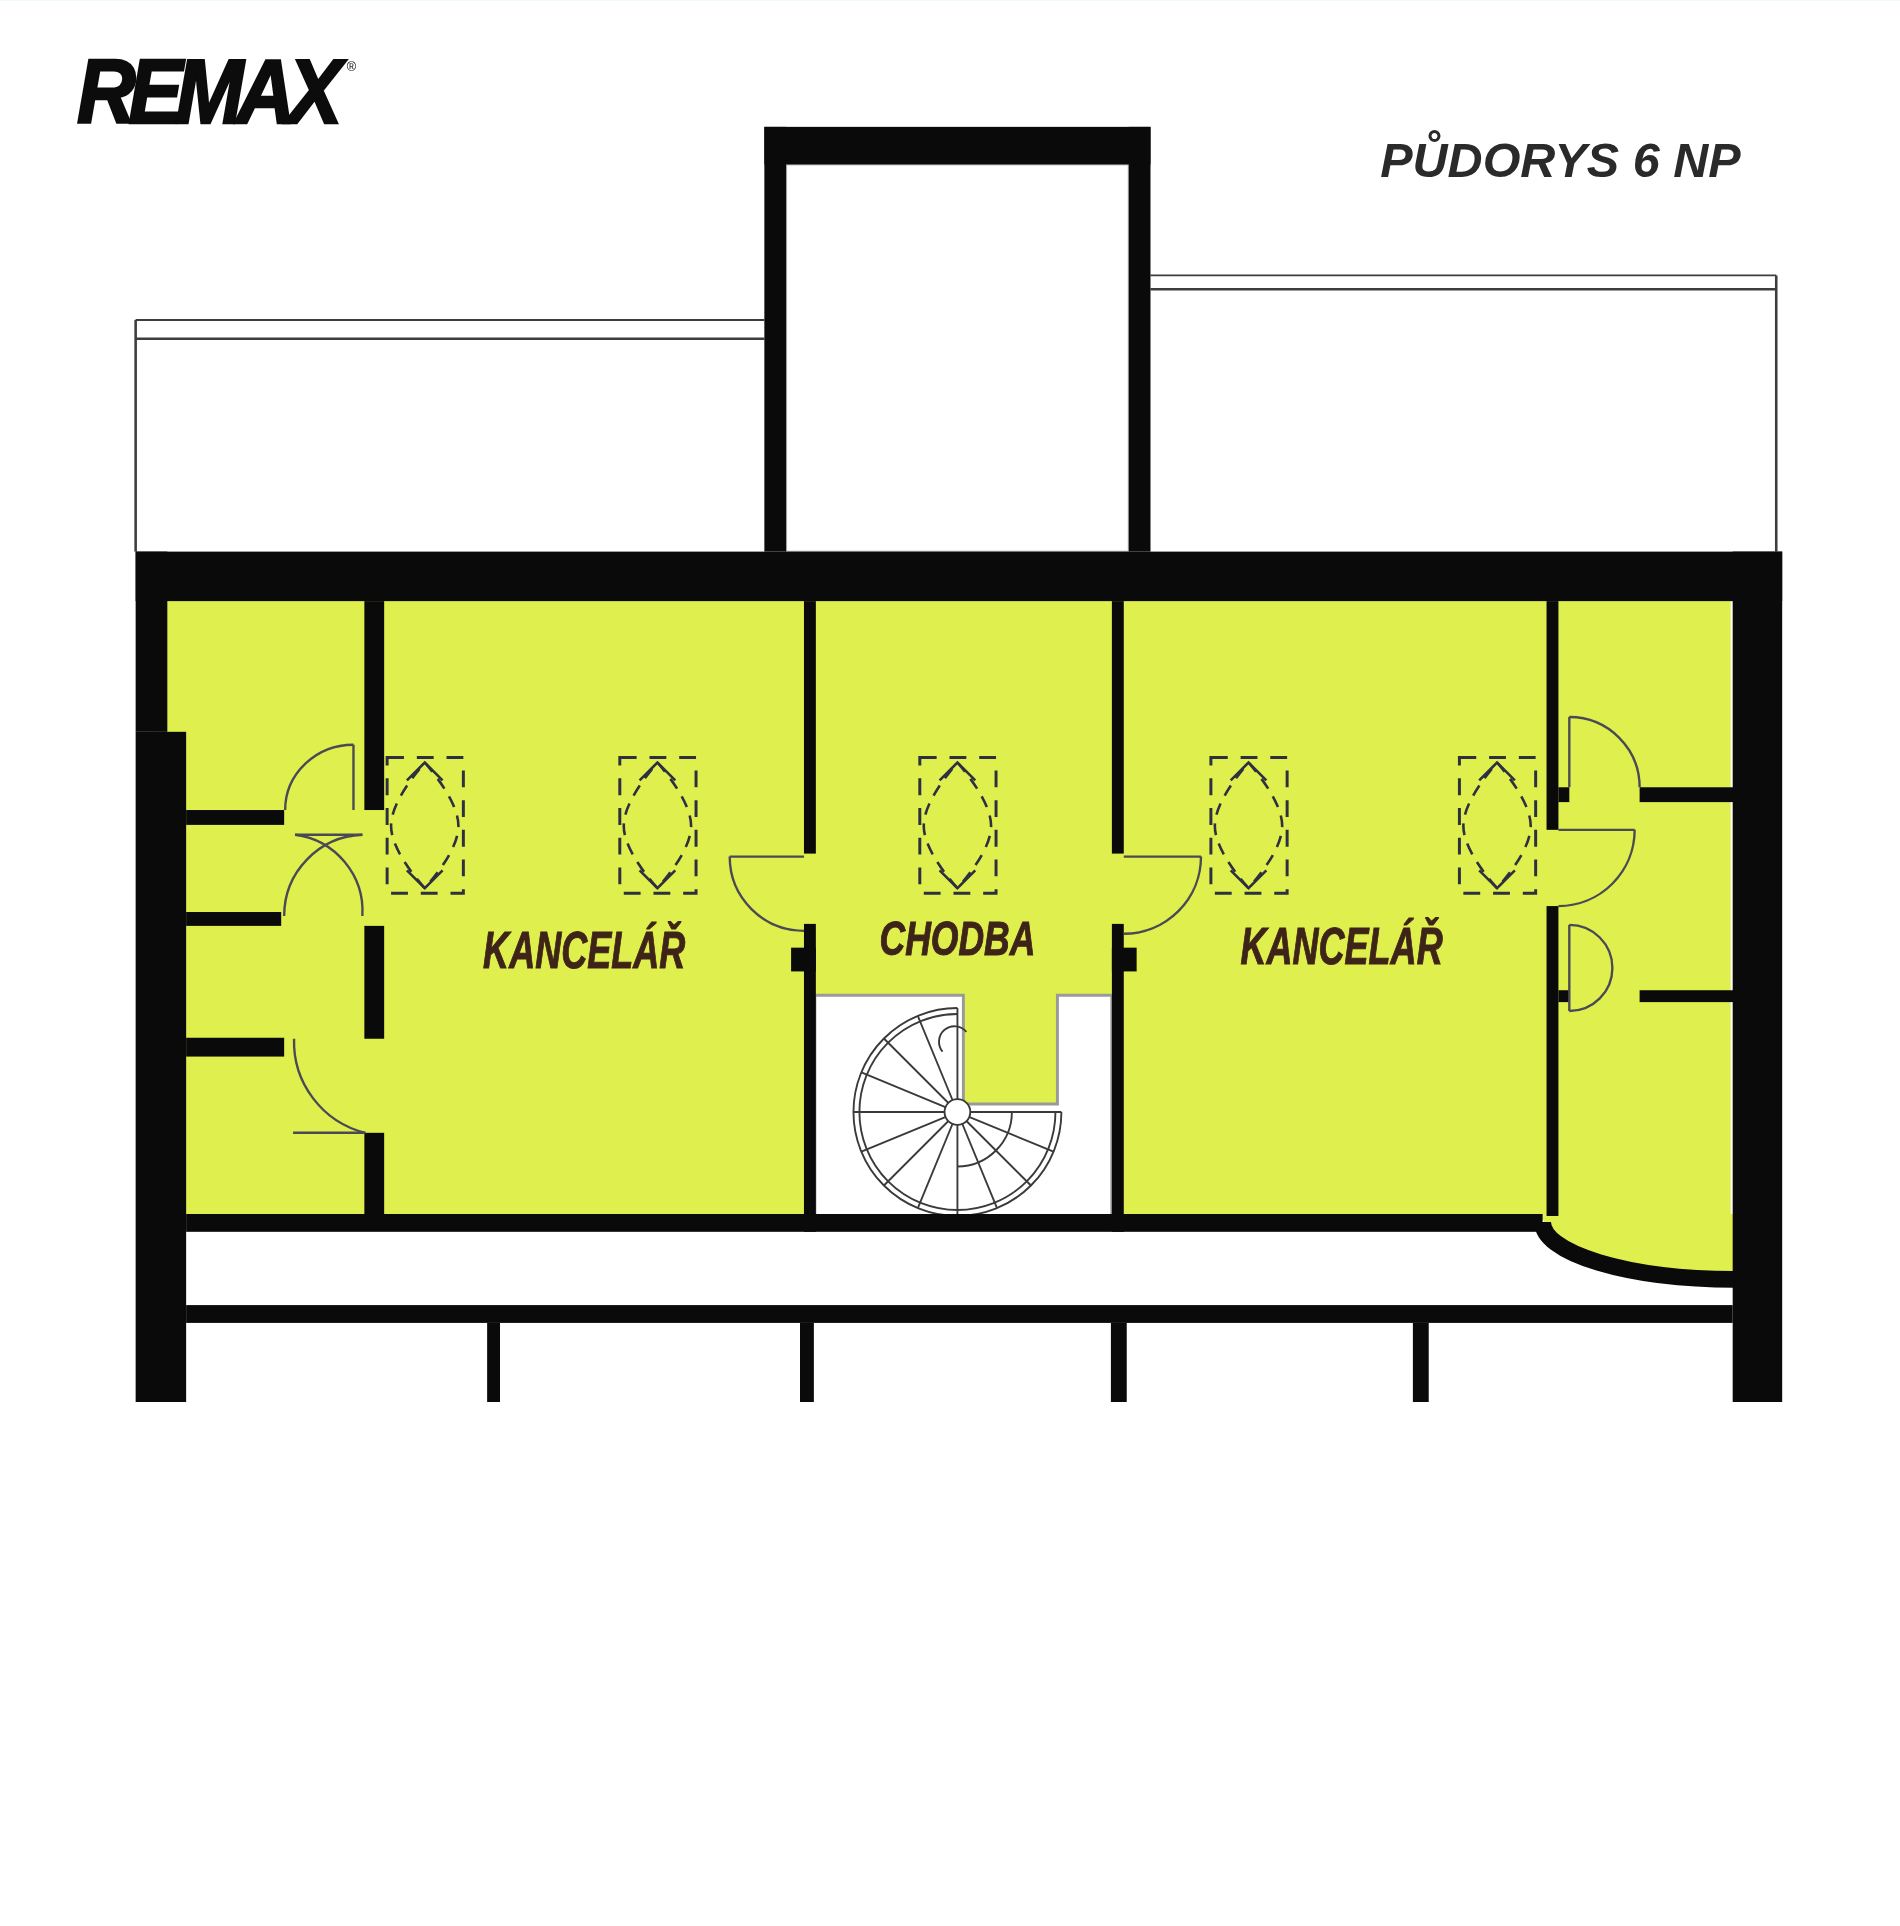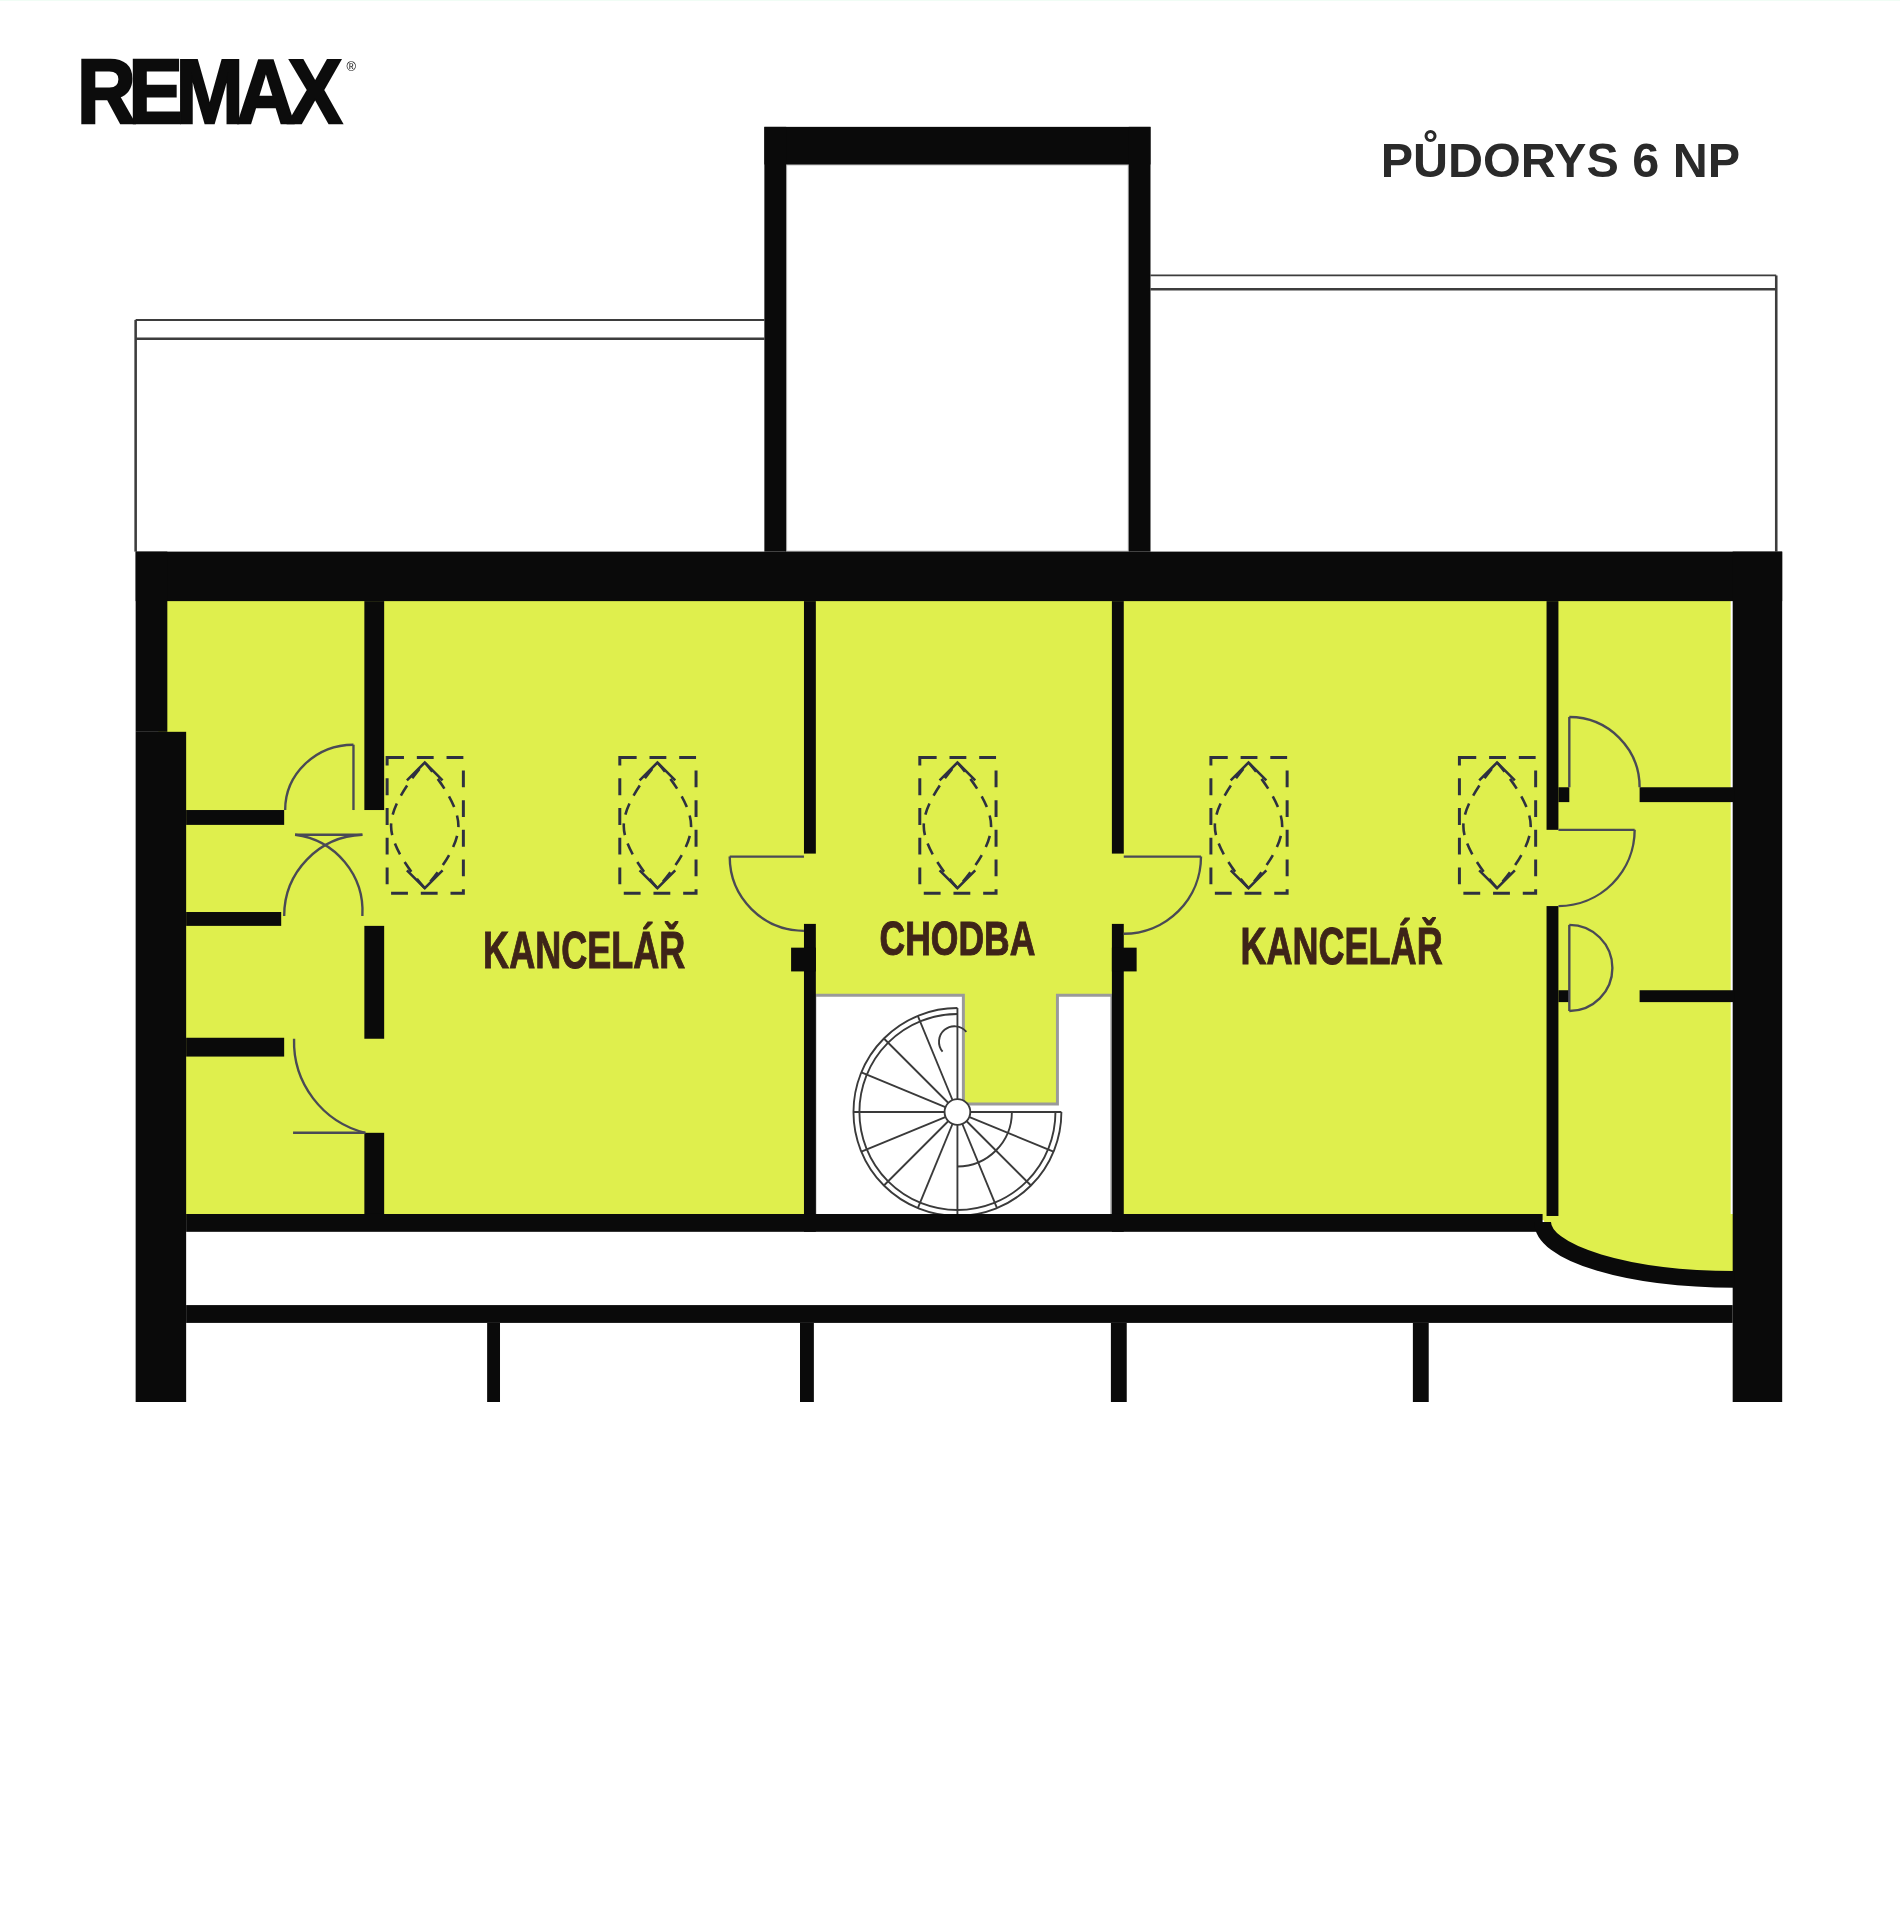--- a/index.html
+++ b/index.html
@@ -1,16 +1,16 @@
 <!DOCTYPE html>
 <html><head>
 <meta charset="utf-8">
 <style>
   html,body{margin:0;padding:0;background:#ffffff;}
-  .page{position:relative;width:1901px;height:1402px;background:#86efac;overflow:hidden;}
+  .page{position:relative;width:1901px;height:1402px;background:#86efac;overflow:hidden;font-style:italic;}
   svg{display:block;}
   text{font-family:"Liberation Sans", sans-serif;}
 </style>
 </head>
 <body>
 <div class="page">
 <svg width="1901" height="1927" viewBox="0 0 1920 1946">
 
 <rect x="0" y="0" width="1920" height="1946" fill="#ffffff"></rect>
 

